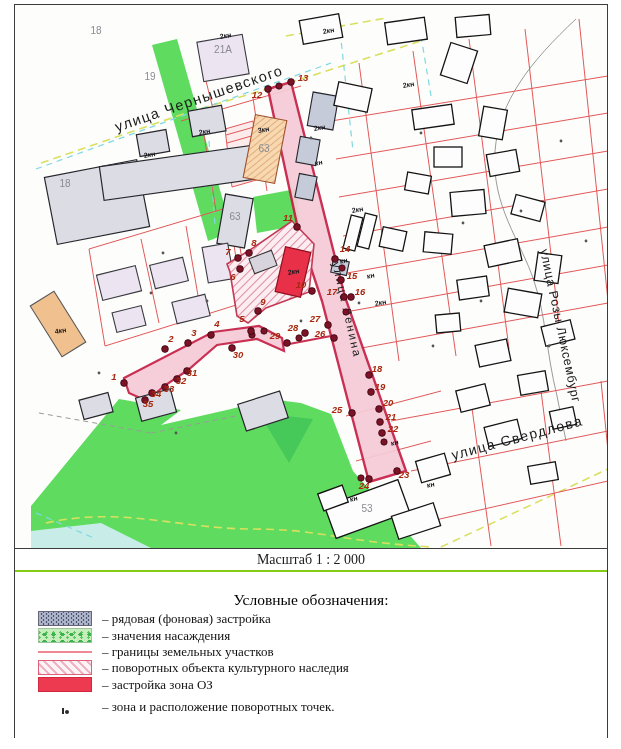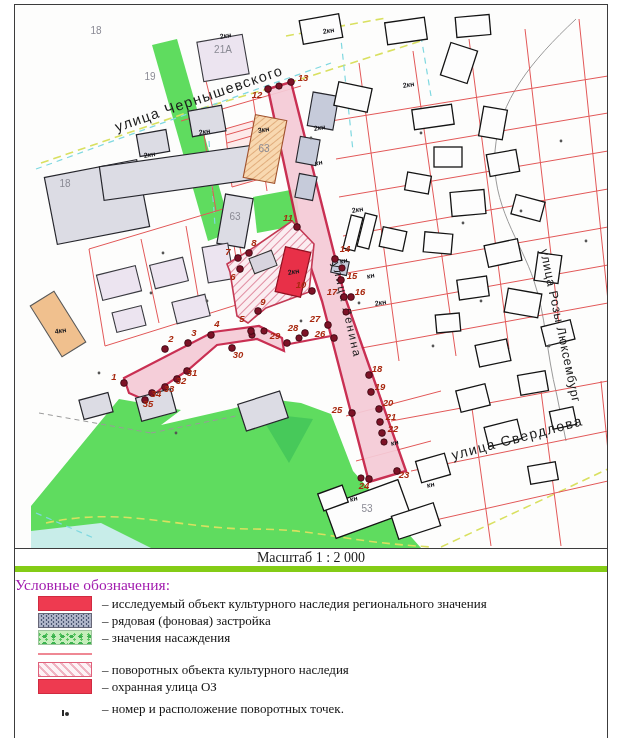--- a/index.html
+++ b/index.html
@@ -2,25 +2,25 @@
 <html><head>
 <meta charset="utf-8">
 <style>
   html,body{margin:0;padding:0;background:#fff;}
   #page{position:relative;width:621px;height:749px;background:#fff;
         font-family:"Liberation Serif",serif;overflow:hidden;}
   #sheet{position:absolute;left:14px;top:4px;width:594px;height:734px;
          border:1.5px solid #3c3c3c;box-sizing:border-box;background:#fff;}
   #map-area{position:relative;width:100%;height:544px;border-bottom:1px solid #3c3c3c;
             box-sizing:border-box;background:#fdfdfc;overflow:hidden;}
-  #scale-strip{height:23px;border-bottom:6px solid #84cc16;box-sizing:border-box;
+  #scale-strip{height:23px;border-bottom:2px solid #84cc16;box-sizing:border-box;
                display:flex;align-items:center;justify-content:center;
                font-size:14px;color:#1c1c1c;}
   #legend{position:relative;height:163px;background:#fff;}
-  #legend-title{text-align:left;margin-top:4px;font-size:15.5px;color:#a21caf;}
+  #legend-title{text-align:center;margin-top:19px;font-size:15.5px;color:#000000;}
   .lg-row{display:flex;align-items:center;margin:2px 0 2px 23px;height:15px;}
   .lg-row.thin{height:13px;}
   .lg-row.last{margin-top:7px;}
   .sw{width:54px;height:15px;margin-right:10px;flex:0 0 54px;box-sizing:border-box;}
   .sw-line-wrap{display:flex;align-items:center;justify-content:center;height:13px;}
   .sw-red{background:#ee3a50;border:1px solid #d02a40;}
   .sw-speckle{background-color:#b0b6ca;border:1px solid #667;
     background-image:radial-gradient(#4a5470 1px,transparent 1.2px),
                      radial-gradient(#4a5470 1px,transparent 1.2px);
     background-size:5px 4px;background-position:0 0,2px 2px;}
@@ -348,47 +348,44 @@
     </div>
 
     <div id="scale-strip">
       <span>Масштаб 1 : 2 000</span>
     </div>
 
     <div id="legend">
       <div id="legend-title">Условные обозначения:</div>
 
       <div class="lg-row">
-        <div class="sw sw-red"></div>
-        <div class="lg-label">– исследуемый объект культурного наследия регионального значения</div>
-      </div>
-      <div class="lg-row">
         <div class="sw sw-speckle"></div>
         <div class="lg-label">– рядовая (фоновая) застройка</div>
       </div>
       <div class="lg-row">
         <div class="sw sw-green"></div>
         <div class="lg-label">– значения насаждения</div>
       </div>
       <div class="lg-row thin">
         <div class="sw sw-line-wrap">
             <div class="sw-line-r"></div>
           </div>
+        <div class="lg-label">– границы земельных участков</div>
       </div>
       <div class="lg-row">
         <div class="sw sw-hatch"></div>
         <div class="lg-label">– поворотных объекта культурного наследия</div>
       </div>
       <div class="lg-row">
         <div class="sw sw-red"></div>
-        <div class="lg-label">– охранная улица ОЗ</div>
+        <div class="lg-label">– застройка зона ОЗ</div>
       </div>
       <div class="lg-row last">
         <div class="sw sw-pin">
           <span class="pin-stem"></span>
             <span class="pin-dot"></span>
         </div>
-        <div class="lg-label">– номер и расположение поворотных точек.</div>
+        <div class="lg-label">– зона и расположение поворотных точек.</div>
       </div>
     </div>
 
   </div>
 </div>
 
 </body></html>

